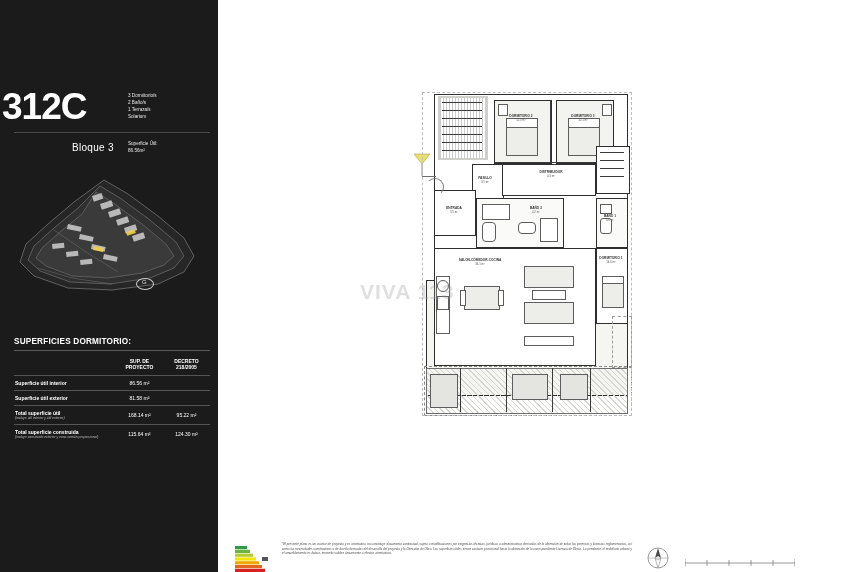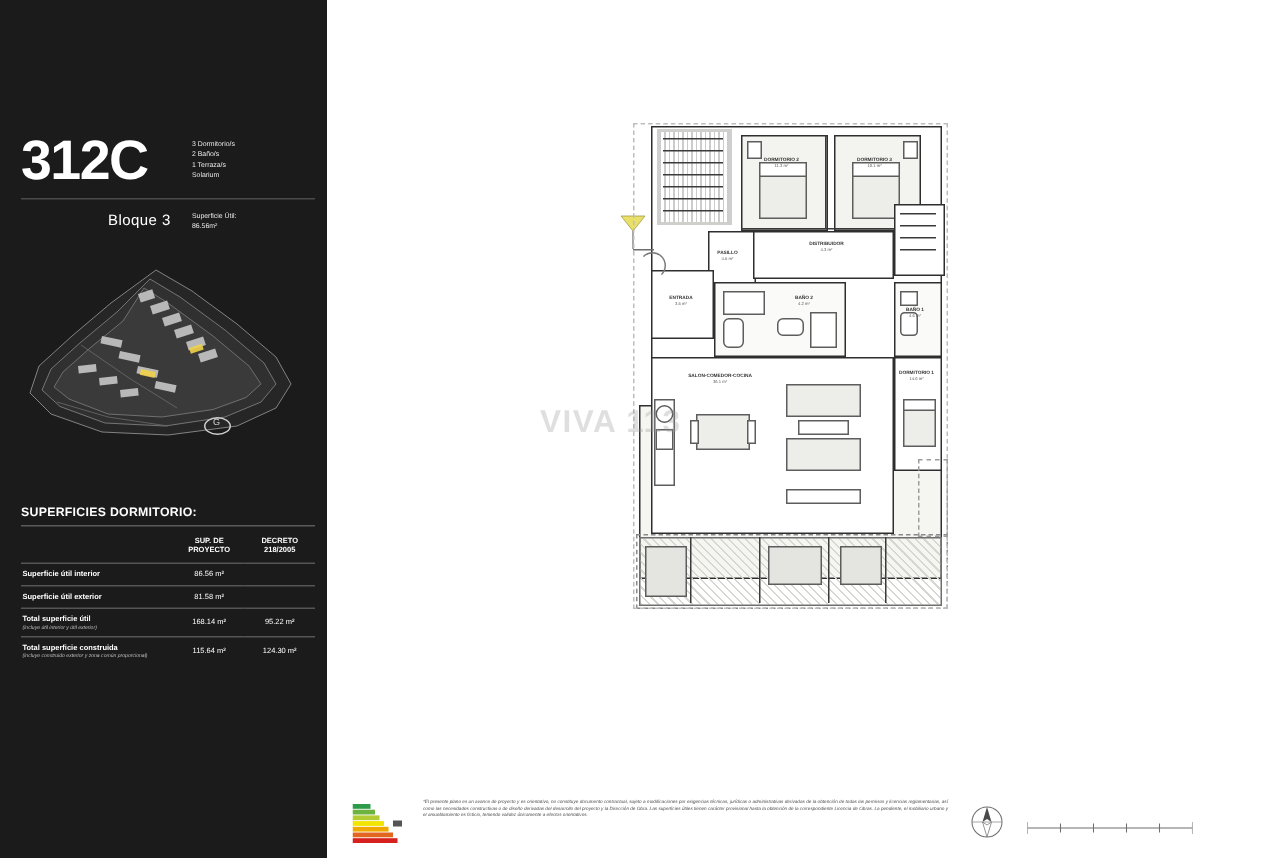--- a/index.html
+++ b/index.html
@@ -1,21 +1,21 @@
 <!DOCTYPE html>
 <html><head>
 <meta charset="utf-8">
 <style>
   html,body{margin:0;padding:0;}
   body{width:850px;height:572px;background:#ffffff;font-family:"Liberation Sans",sans-serif;overflow:hidden;}
   .page{position:relative;width:850px;height:572px;background:#ffffff;}
 
   
   .panel{position:absolute;left:0;top:0;width:218px;height:572px;background:#1b1b1b;color:#ffffff;}
-  .panel-title{position:absolute;left:14px;top:88px;font-size:37px;font-weight:700;letter-spacing:-1px;line-height:1;}
+  .panel-title{position:absolute;left:2px;top:88px;font-size:37px;font-weight:700;letter-spacing:-1px;line-height:1;}
   .panel-sub{position:absolute;left:72px;top:142px;font-size:10px;font-weight:400;letter-spacing:.3px;}
   .panel-rule{position:absolute;left:14px;top:132px;width:196px;height:1px;background:#4a4a4a;}
   .spec-list{position:absolute;left:128px;top:92px;font-size:4.6px;line-height:1.55;color:#e8e8e8;}
   .spec-sup{position:absolute;left:128px;top:140px;font-size:4.6px;line-height:1.55;color:#e8e8e8;}
 
   
   .iso{position:absolute;left:8px;top:172px;width:200px;height:130px;}
   .iso svg{display:block;}
 
   .circle-mark{position:absolute;left:136px;top:278px;width:16px;height:10px;border:1px solid #cfcfcf;border-radius:50%;}
@@ -26,21 +26,21 @@
 
   .tbl{position:absolute;left:14px;top:356px;width:196px;font-size:5px;color:#ffffff;border-collapse:collapse;}
   .tbl th{font-size:5px;font-weight:700;text-align:center;padding:2px 1px 4px 1px;line-height:1.25;color:#ffffff;}
   .tbl th.lbl{text-align:left;}
   .tbl td{font-size:5px;padding:4px 1px;border-top:1px solid #555;vertical-align:middle;}
   .tbl td.lbl{text-align:left;font-weight:700;}
   .tbl td.num{text-align:center;}
   .tbl td .note{display:block;font-size:3.4px;font-weight:400;font-style:italic;color:#bdbdbd;line-height:1.3;}
 
   
-  .plan{position:absolute;left:230px;top:2px;width:620px;height:424px;background:#ffffff;text-decoration:underline;}
+  .plan{position:absolute;left:230px;top:12px;width:620px;height:424px;background:#ffffff;text-decoration:underline;}
 
   .floor{position:absolute;left:190px;top:78px;width:400px;height:405px;}
 
   
   .slab{position:absolute;background:#f3f3f0;border:1px solid #2e2e2e;}
   .wallblk{position:absolute;background:#cfcfcb;}
   .thinline{position:absolute;background:#3a3a3a;}
   .hatch{position:absolute;background:repeating-linear-gradient(45deg,#d7d7d2 0 1px,transparent 1px 4px);border:1px solid #6e6e6e;}
   .hatch2{position:absolute;background:repeating-linear-gradient(90deg,#cccccc 0 1px,transparent 1px 3px);}
   .dash{position:absolute;border:1px dashed #8a8a8a;}

